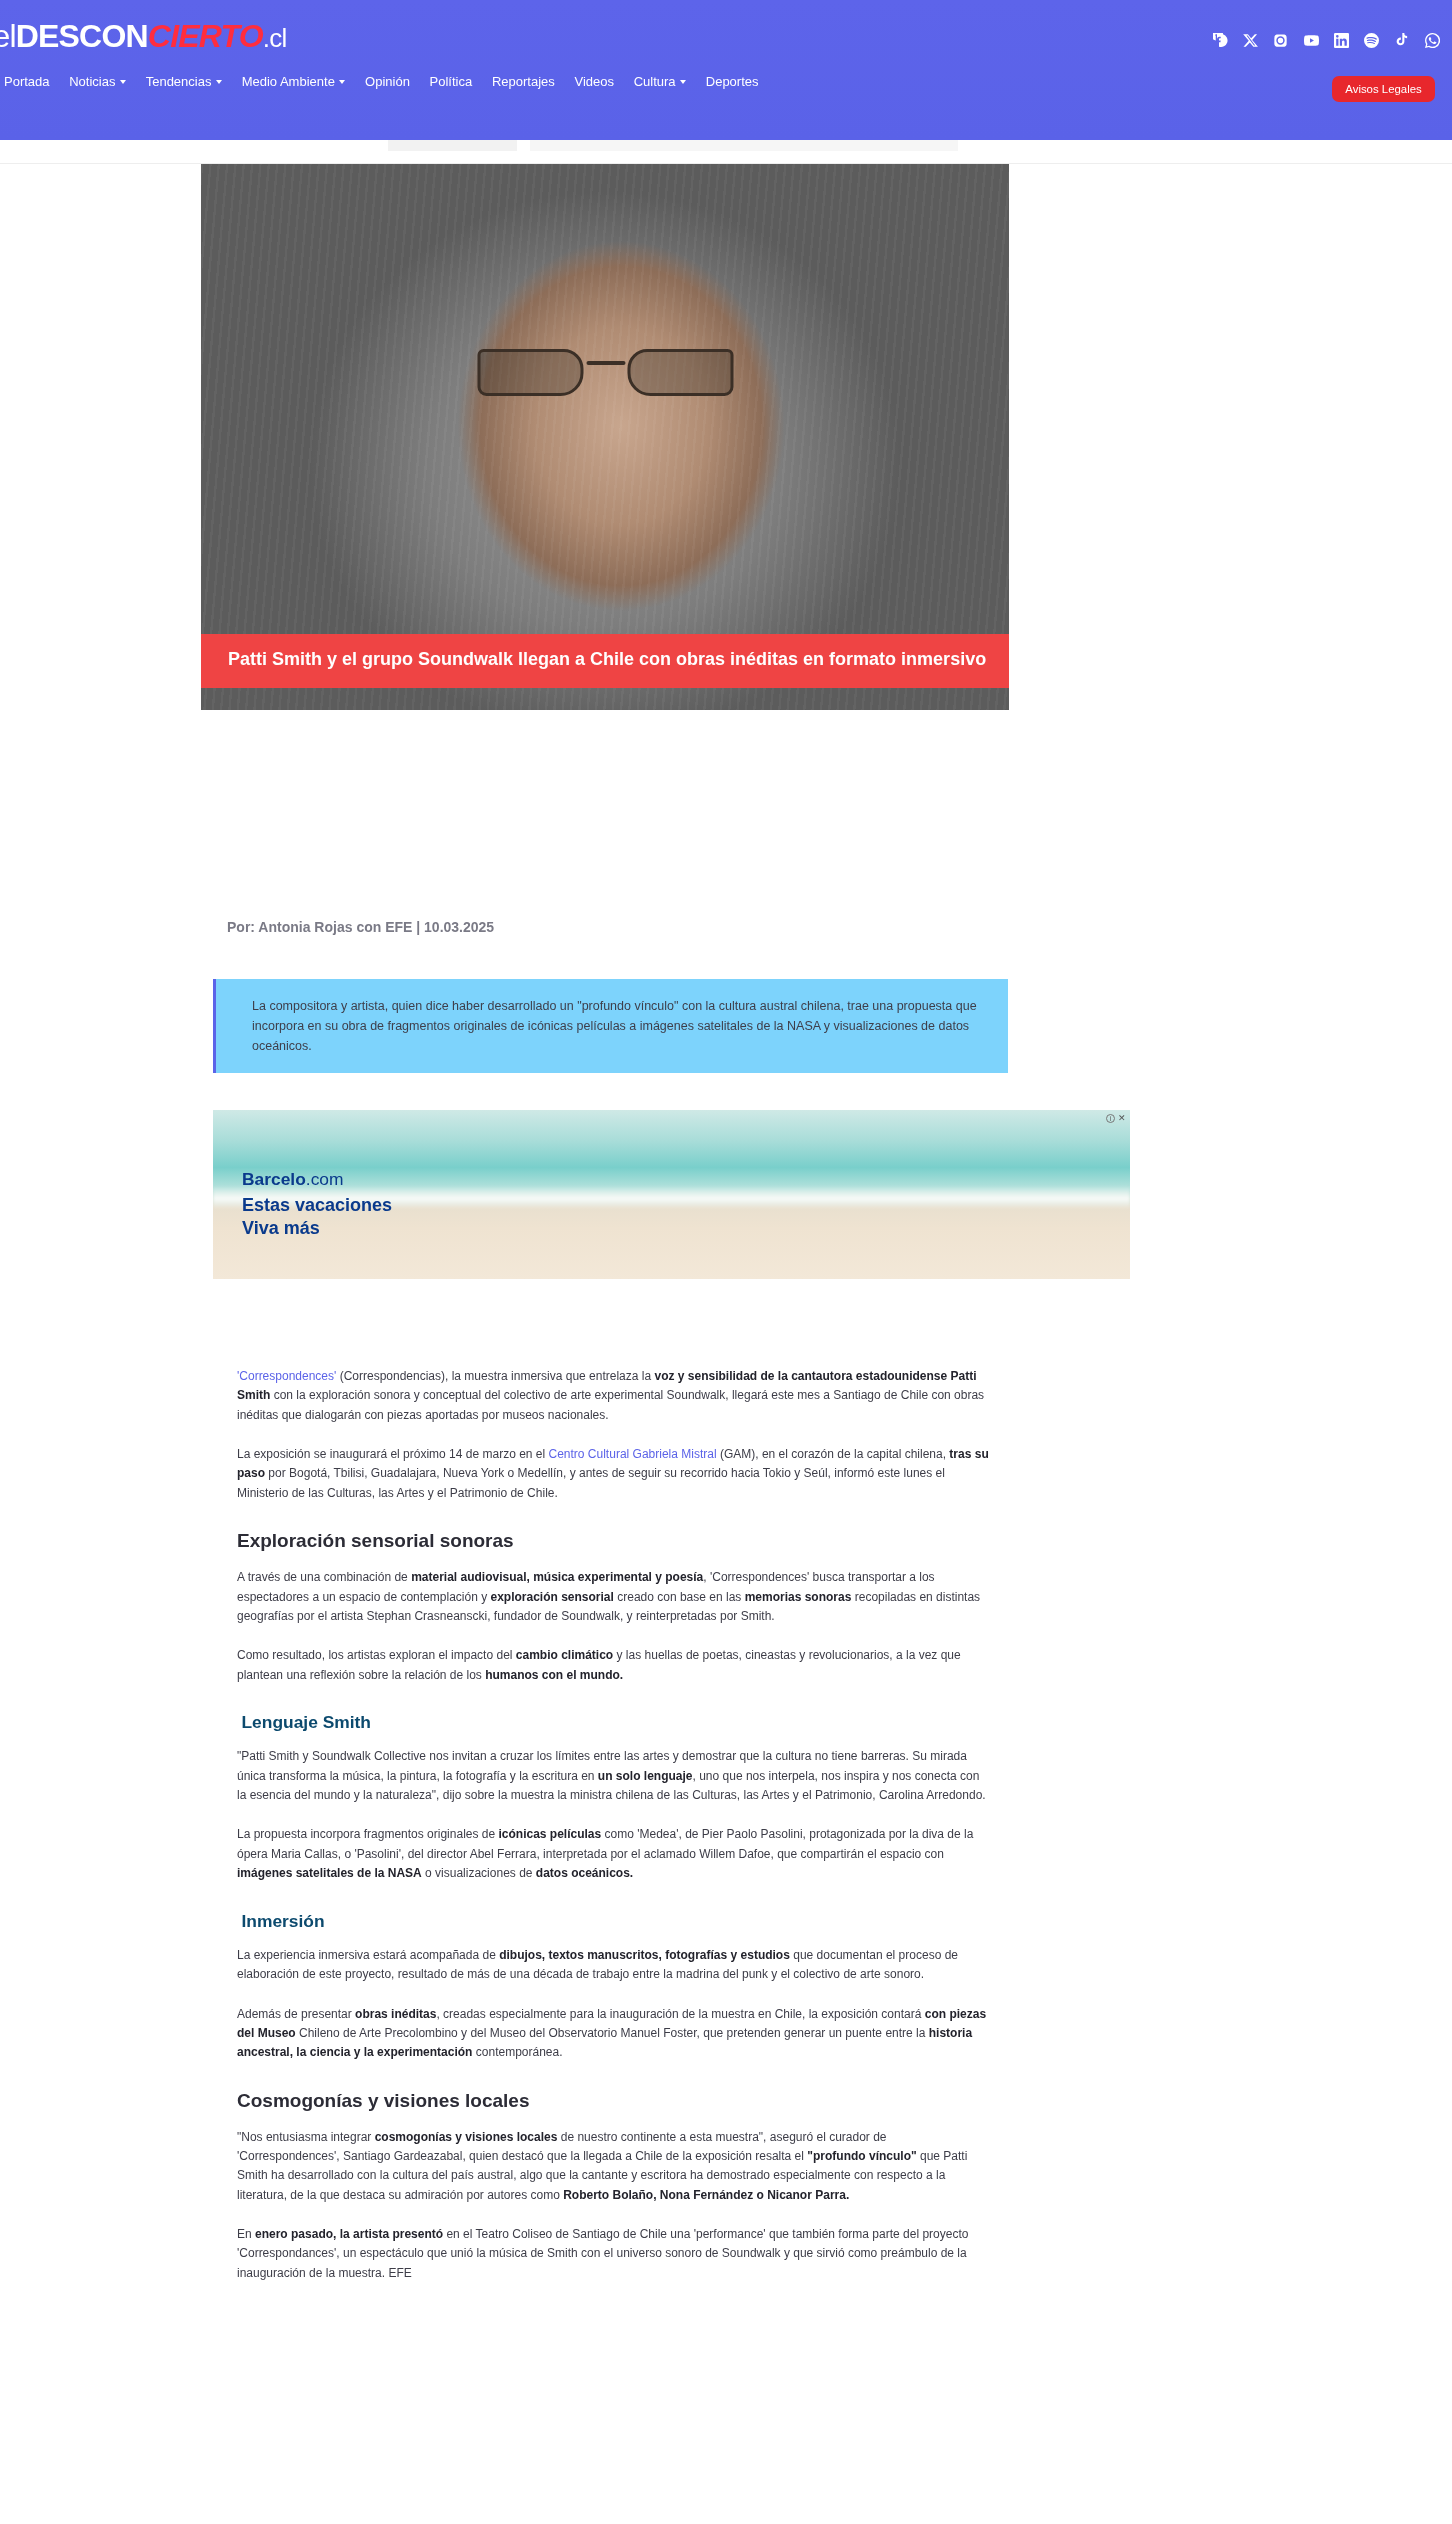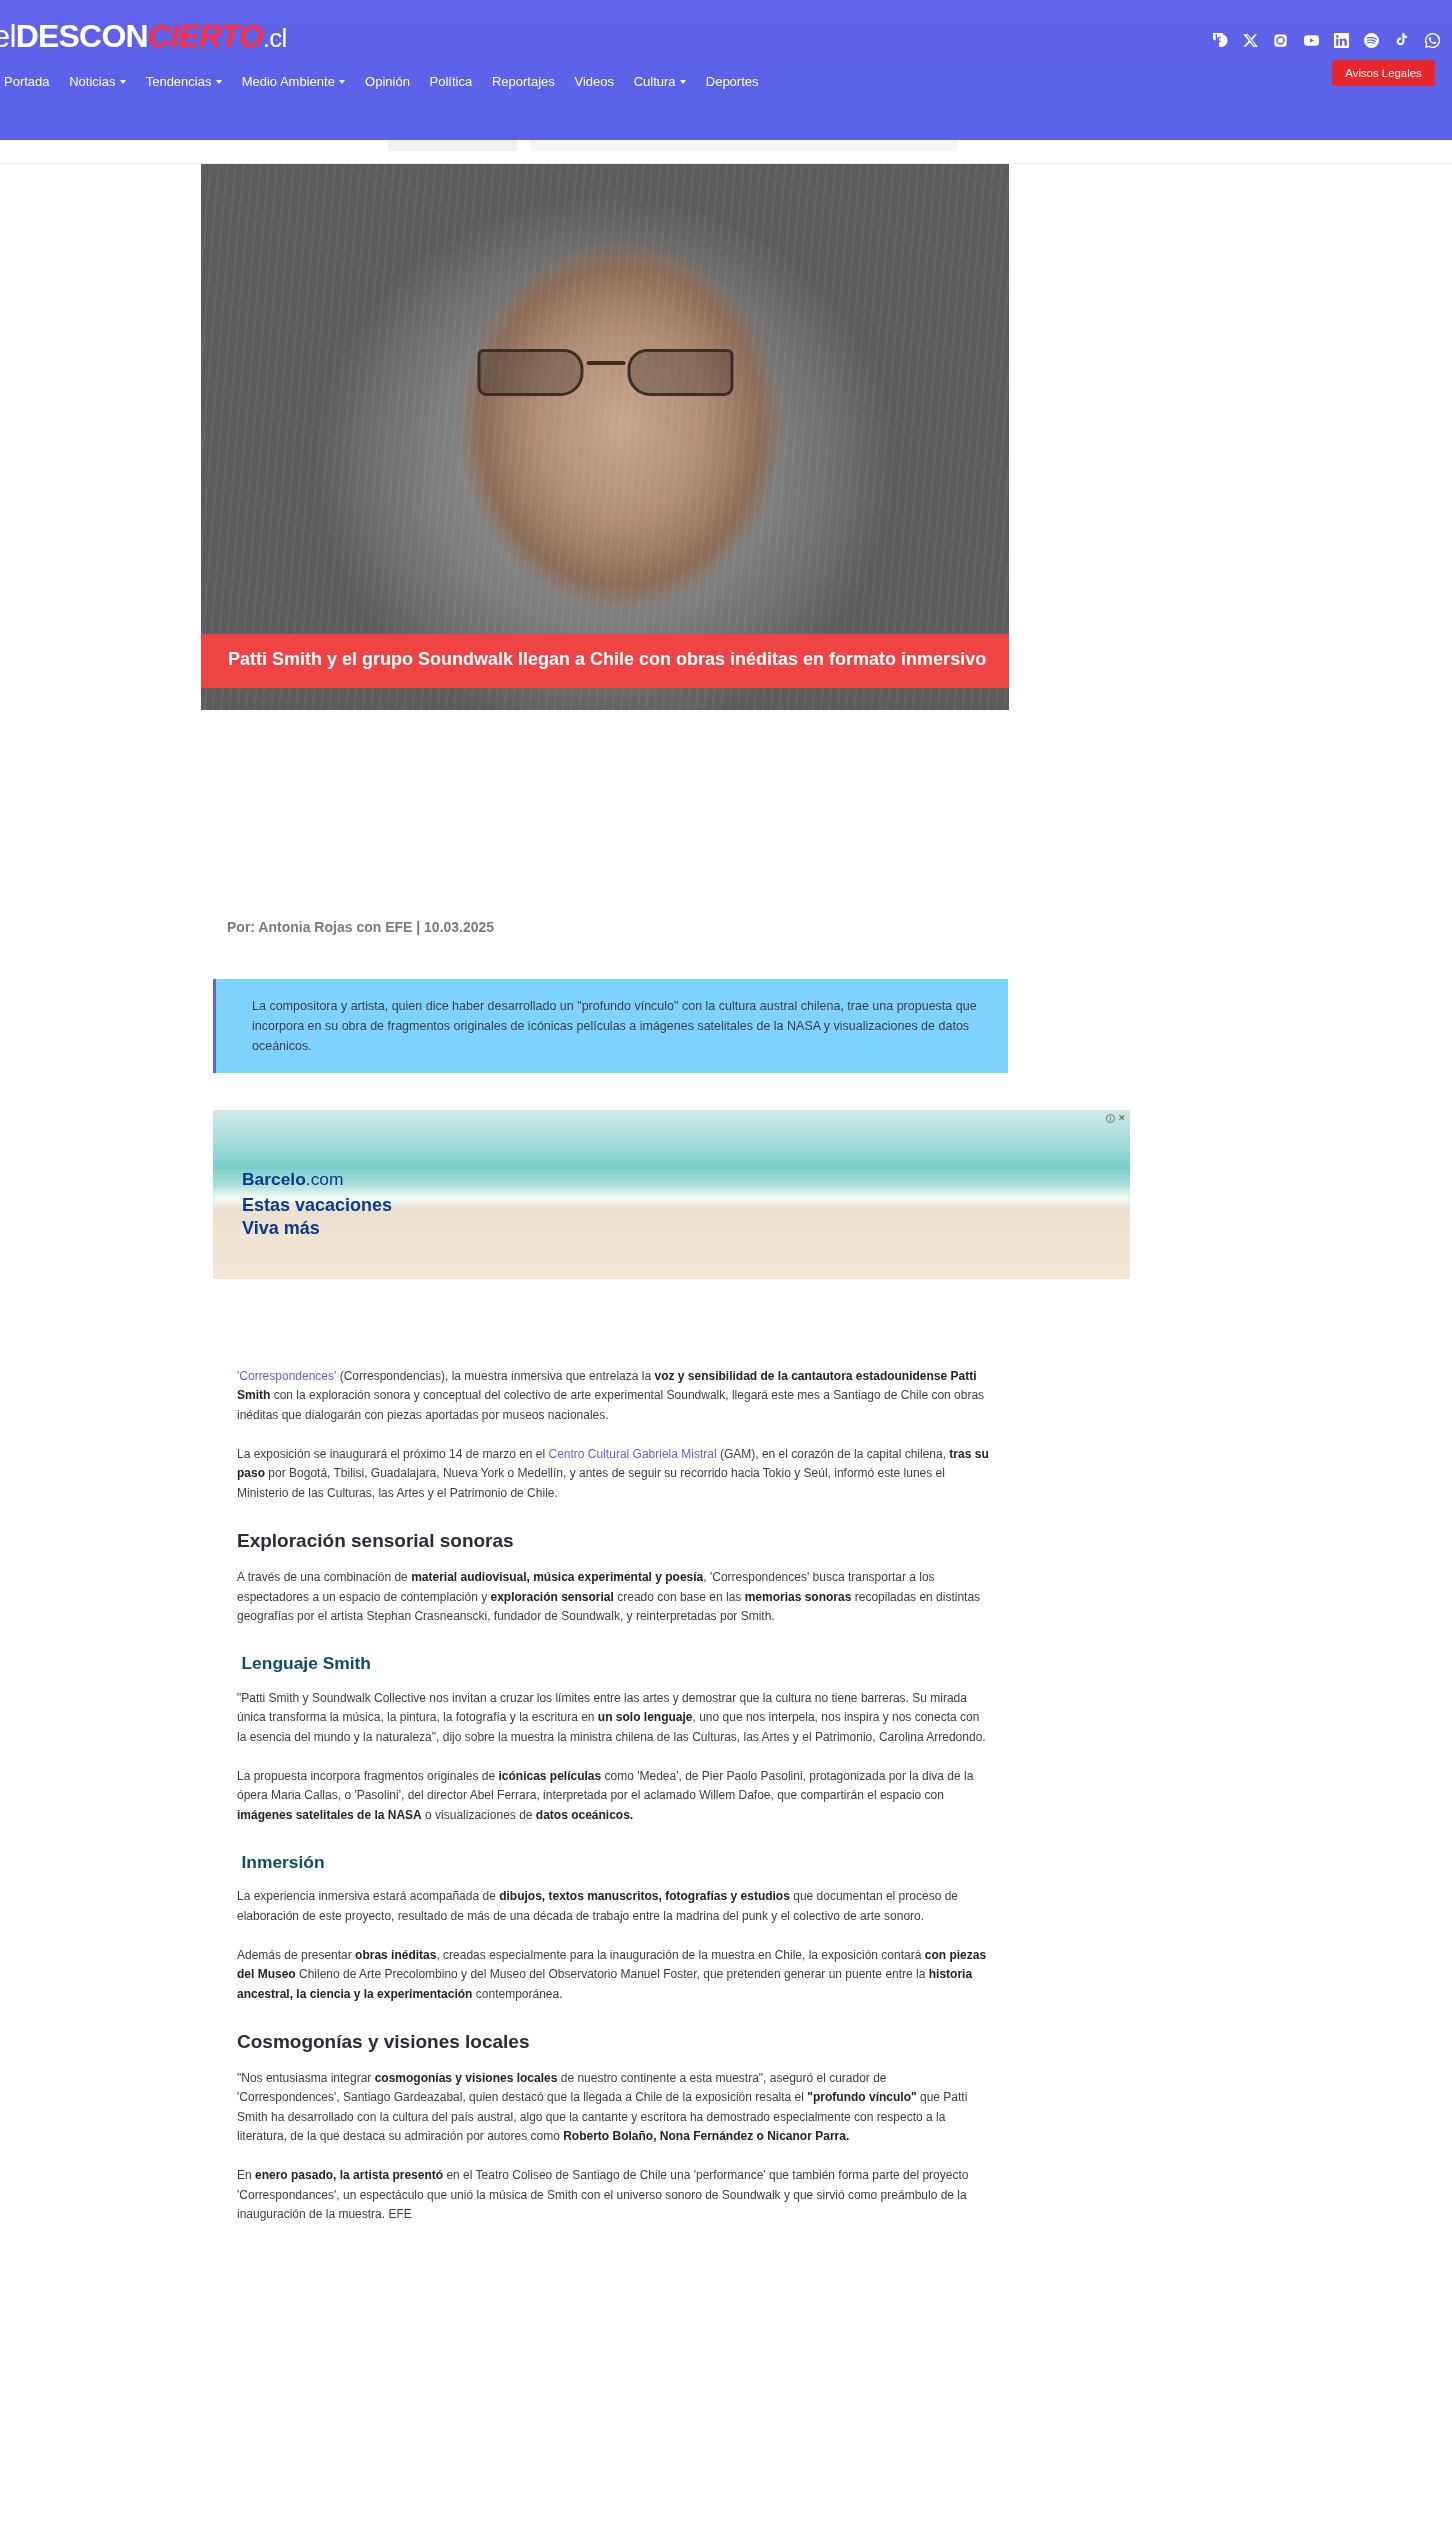--- a/index.html
+++ b/index.html
@@ -66,26 +66,26 @@
   .caret {
     width: 0; height: 0;
     border-left: 3.8px solid transparent;
     border-right: 3.8px solid transparent;
     border-top: 4.5px solid #fff;
     display: inline-block;
     margin-top: 1.5px;
   }
   .legal-btn {
     position: absolute;
-    right: 16.7px; top: 60px;
+    right: 16.7px; top: 76px;
     background: #e8272c;
     color: #fff;
     font-size: 11.4px;
     padding: 6.8px 13.6px;
-    border-radius: 2px;
+    border-radius: 7px;
     border: none;
     white-space: nowrap;
     cursor: pointer;
   }
 
   
   .subbar {
     position: relative;
     width: 100%;
     height: 24px;
@@ -395,20 +395,23 @@
     <p>
       <span>La exposición se inaugurará el próximo 14 de marzo en el </span><a href="#">Centro Cultural Gabriela Mistral</a><span> (GAM), en el corazón de la capital chilena, </span><b>tras su paso</b><span> por Bogotá, Tbilisi, Guadalajara, Nueva York o Medellín, y antes de seguir su recorrido hacia Tokio y Seúl, informó este lunes el Ministerio de las Culturas, las Artes y el Patrimonio de Chile.</span>
     </p>
 
     <h2>Exploración sensorial sonoras</h2>
 
     <p>
       <span>A través de una combinación de </span><b>material audiovisual, música experimental y poesía</b><span>, 'Correspondences' busca transportar a los espectadores a un espacio de contemplación y </span><b>exploración sensorial</b><span> creado con base en las </span><b>memorias sonoras</b><span> recopiladas en distintas geografías por el artista Stephan Crasneanscki, fundador de Soundwalk, y reinterpretadas por Smith.</span>
     </p>
 
+    <p>
+      <span>Como resultado, los artistas exploran el impacto del </span><b>cambio climático</b><span> y las huellas de poetas, cineastas y revolucionarios, a la vez que plantean una reflexión sobre la relación de los </span><b>humanos con el mundo.</b>
+    </p>
 
     <h3>Lenguaje Smith</h3>
 
     <p class="quote-p">
       <span>"Patti Smith y Soundwalk Collective nos invitan a cruzar los límites entre las artes y demostrar que la cultura no tiene barreras. Su mirada única transforma la música, la pintura, la fotografía y la escritura en </span><b>un solo lenguaje</b><span>, uno que nos interpela, nos inspira y nos conecta con la esencia del mundo y la naturaleza", dijo sobre la muestra la ministra chilena de las Culturas, las Artes y el Patrimonio, Carolina Arredondo.</span>
     </p>
 
     <p>
       <span>La propuesta incorpora fragmentos originales de </span><b>icónicas películas</b><span> como 'Medea', de Pier Paolo Pasolini, protagonizada por la diva de la ópera Maria Callas, o 'Pasolini', del director Abel Ferrara, interpretada por el aclamado Willem Dafoe, que compartirán el espacio con </span><b>imágenes satelitales de la NASA</b><span> o visualizaciones de </span><b>datos oceánicos.</b>
     </p>

